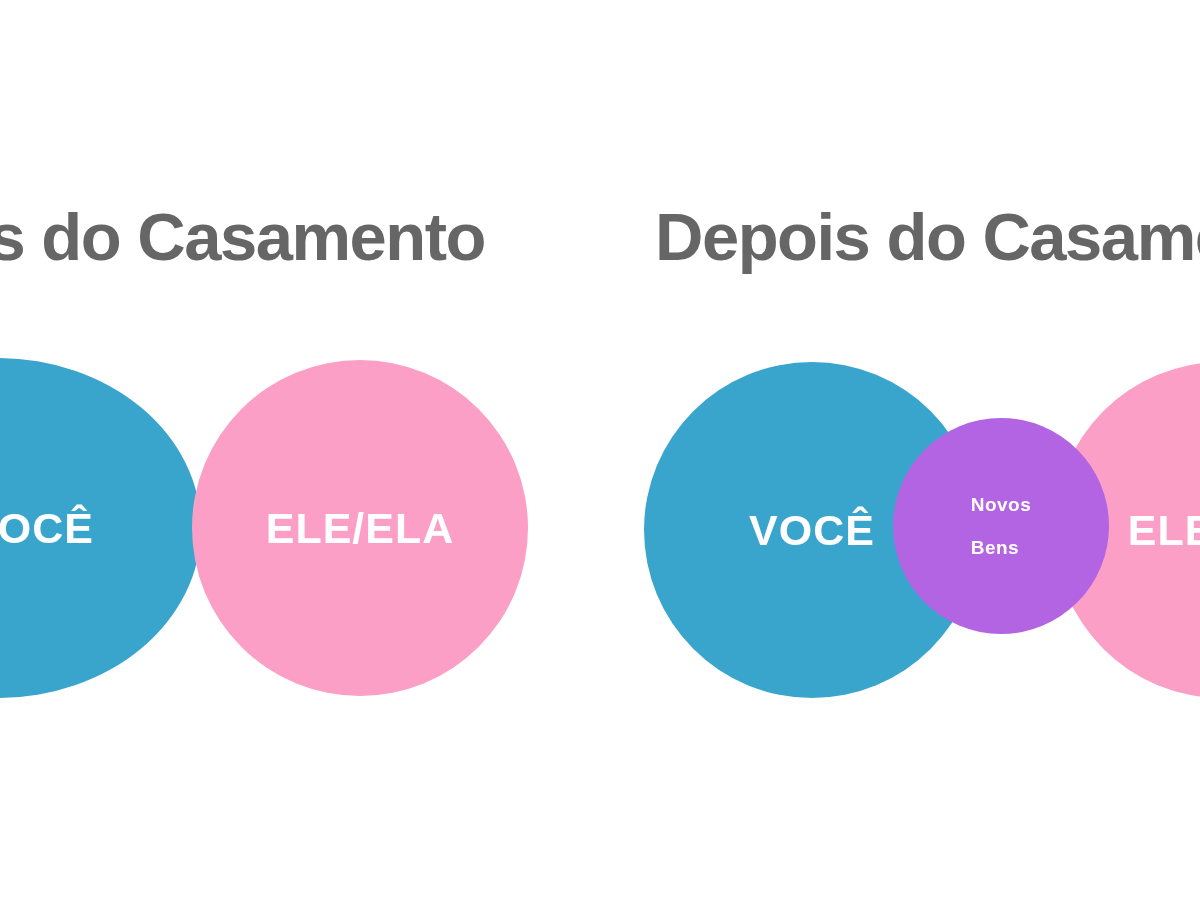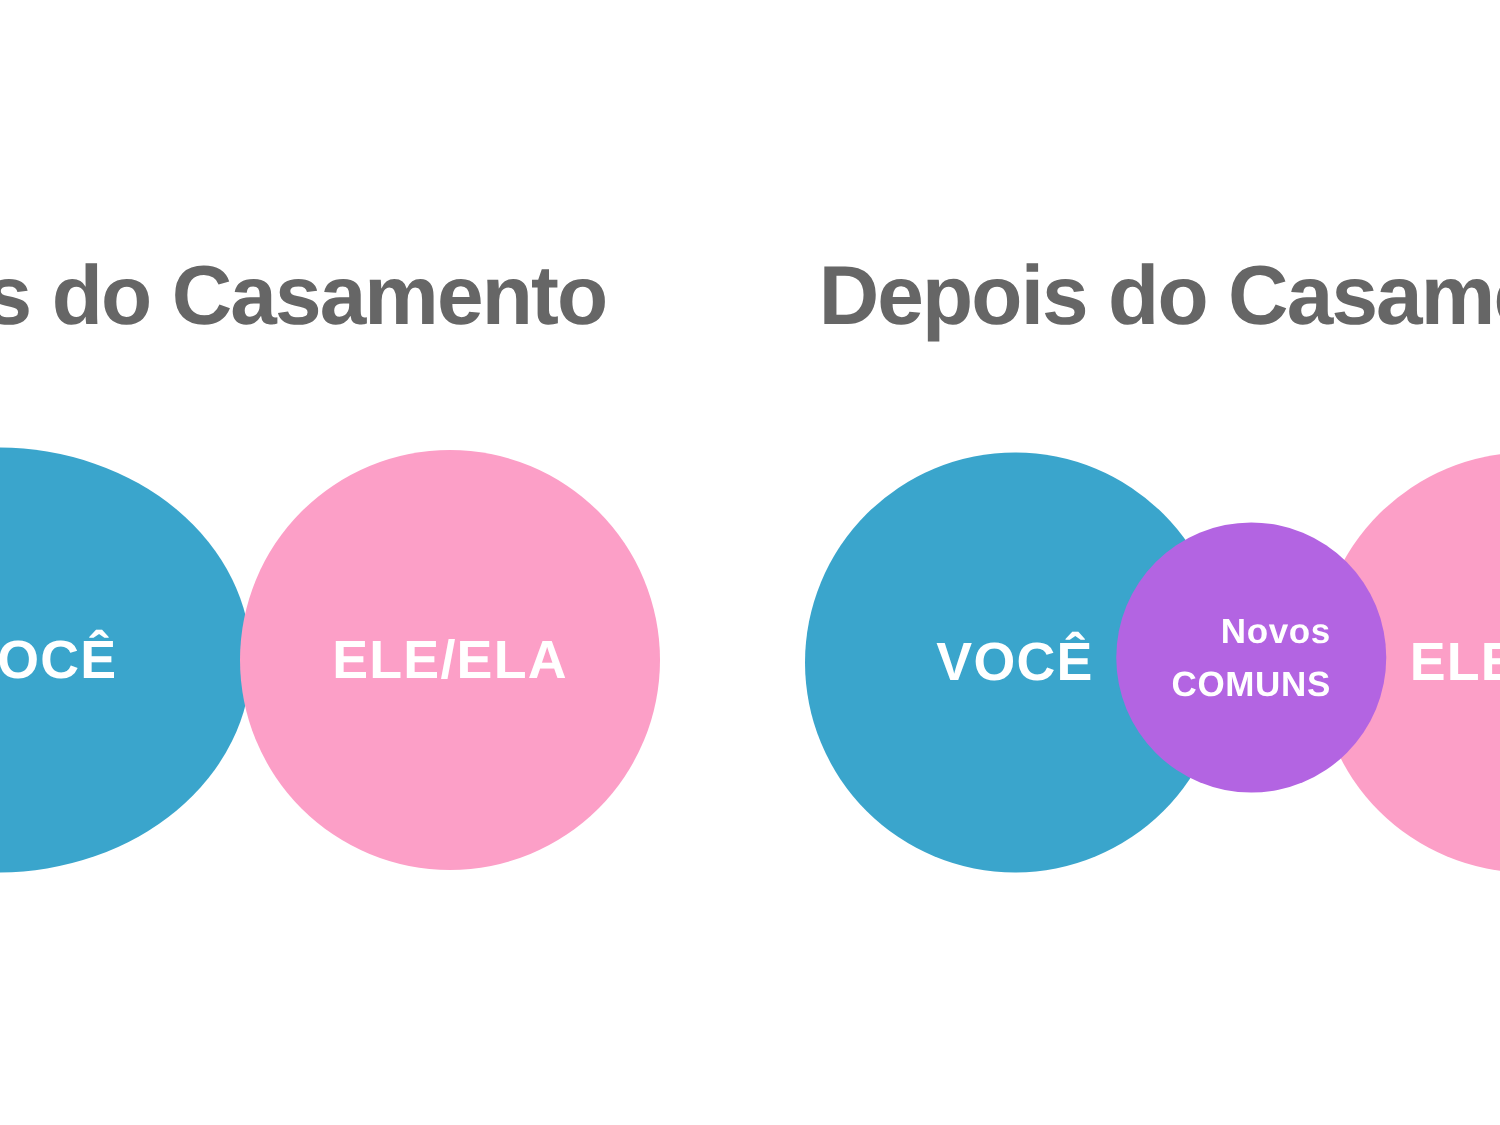--- a/index.html
+++ b/index.html
@@ -54,24 +54,24 @@
   
   .c-right-you     { left:  644px; top: 362px; width: 336px; height: 336px; }
   .c-right-partner { left: 1054px; top: 362px; width: 336px; height: 336px; }
   .c-overlap {
     left: 893px; top: 418px; width: 216px; height: 216px;
     z-index: 2;
   }
   .overlap-label {
     color: #ffffff;
     font-weight: bold;
-    font-size: 28px;
+    font-size: 19px;
     line-height: 43px;
     letter-spacing: 0.5px;
-    text-align: right;
+    text-align: left;
   }
   .overlap-label span { display: block; }
 </style>
 </head>
 <body>
 
 <div class="canvas">
 
   <div class="group">
     <h1 class="panel-title left">Antes do Casamento</h1>
@@ -92,18 +92,18 @@
       <span class="circle-label">VOCÊ</span>
     </div>
 
     <div class="circle c-right-partner" style="background:#FC9FC7;">
       <span class="circle-label">ELE/ELA</span>
     </div>
 
     <div class="circle c-overlap" style="background:#B364E2;">
       <div class="overlap-label">
         <span>Novos</span>
-        <span>COMUNS</span>
+        <span>Bens</span>
       </div>
     </div>
   </div>
 
 </div>
 
 </body></html>

